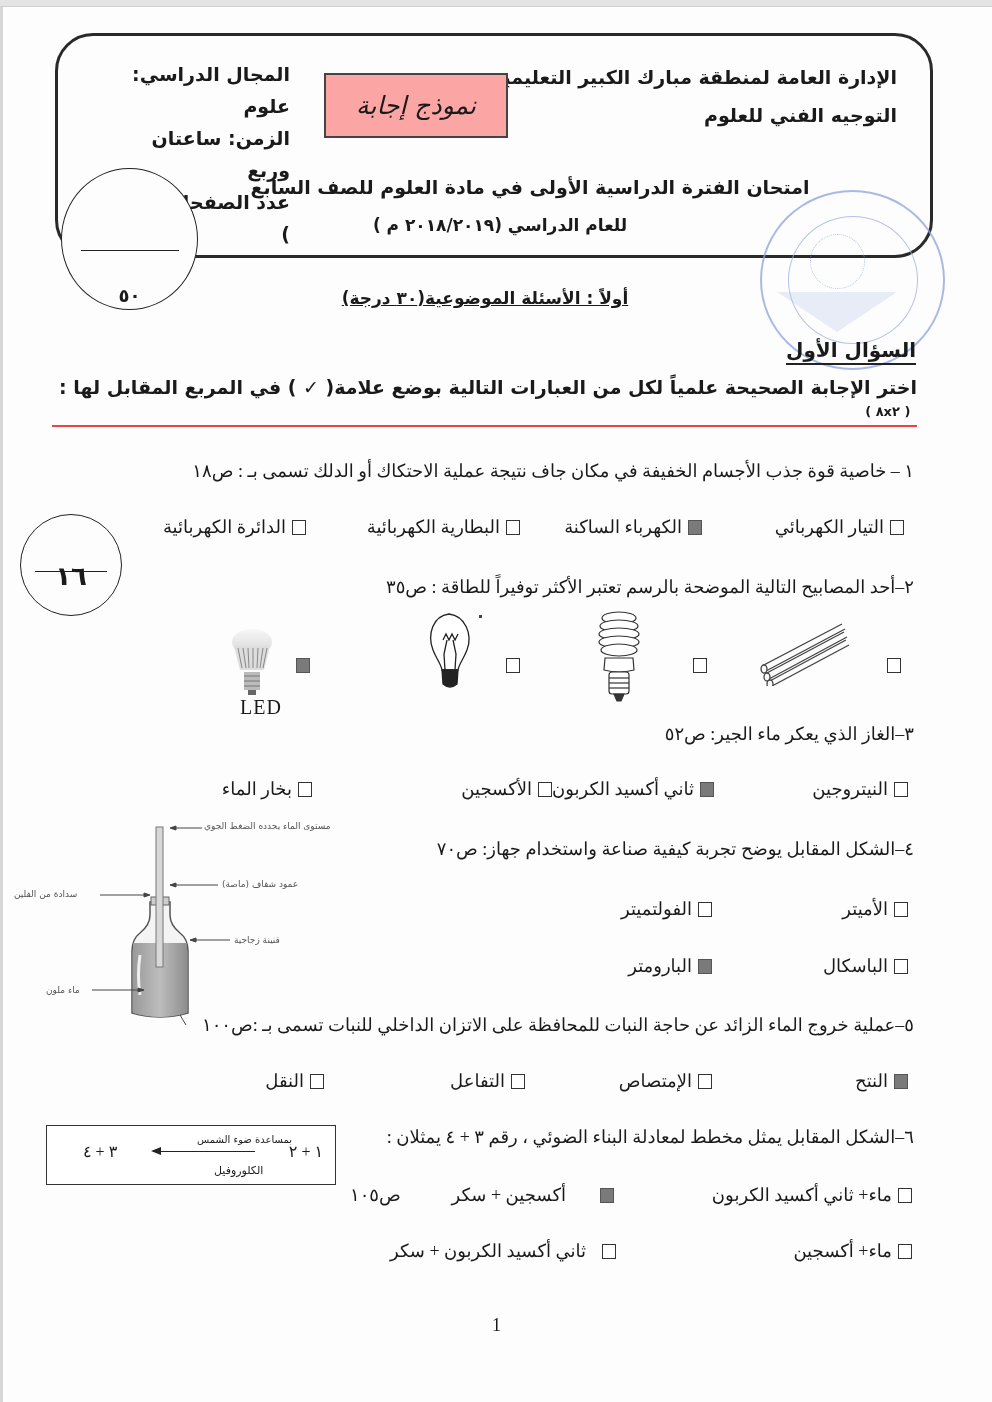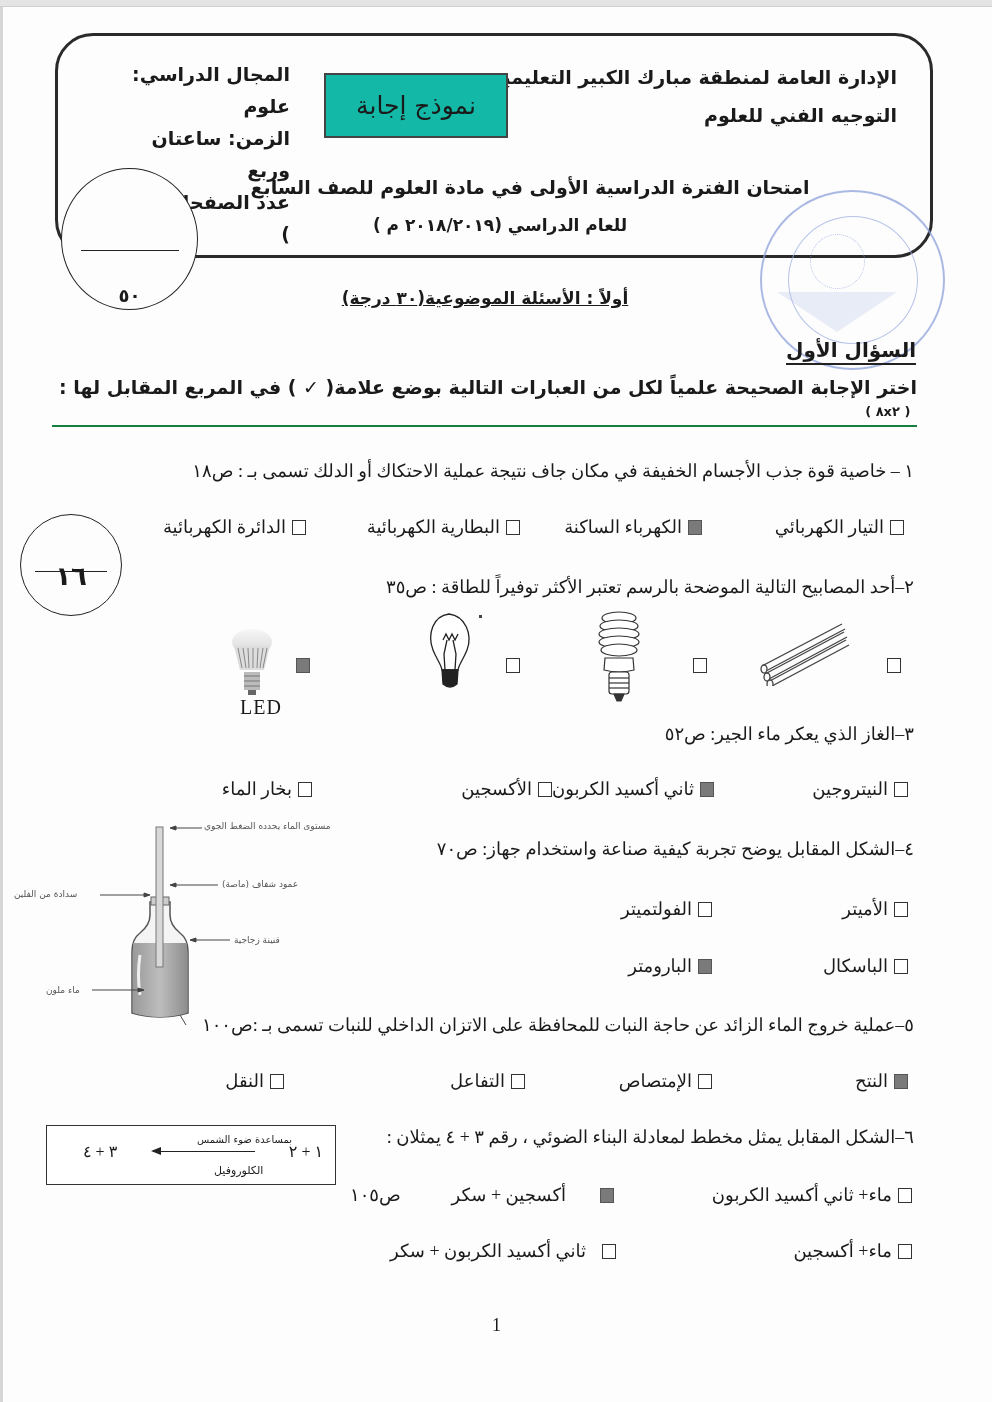--- a/index.html
+++ b/index.html
@@ -7,36 +7,36 @@
   body { position: relative; font-family: "DejaVu Sans", sans-serif; color: #1a1a1a; }
   .page-edge-top { position: absolute; left: 0; top: 0; width: 992px; height: 7px; background: #e4e4e4; border-bottom: 1px solid #cfcfcf; }
   .page-edge-left { position: absolute; left: 0; top: 7px; width: 3px; height: 1395px; background: #d6d6d6; }
 
   .abs { position: absolute; }
 
   
   .header-frame { position: absolute; left: 55px; top: 33px; width: 878px; height: 225px; border: 3px solid #2a2a2a; border-radius: 38px; background: transparent; }
   .header-right { position: absolute; right: 95px; top: 58px; text-align: right; direction: rtl; font-weight: bold; font-size: 19px; line-height: 38px; }
   .header-left { position: absolute; left: 110px; top: 58px; text-align: right; direction: rtl; font-weight: bold; font-size: 19px; line-height: 32px; width: 180px; }
-  .answer-box { position: absolute; left: 324px; top: 73px; width: 184px; height: 65px; border: 2px solid #444; background: #14b8a6; display: flex; align-items: center; justify-content: center; font-size: 25px; direction: rtl; }
+  .answer-box { position: absolute; left: 324px; top: 73px; width: 184px; height: 65px; border: 2px solid #444; background: #fca5a5; display: flex; align-items: center; justify-content: center; font-size: 25px; direction: rtl; font-style: italic; }
   .exam-title { position: absolute; left: 250px; top: 176px; width: 560px; text-align: center; direction: rtl; font-weight: bold; font-size: 19px; }
   .exam-year { position: absolute; left: 250px; top: 215px; width: 500px; text-align: center; direction: rtl; font-weight: bold; font-size: 17px; }
 
   .score-circle-top { position: absolute; left: 61px; top: 168px; width: 137px; height: 142px; border: 1.5px solid #222; border-radius: 50%; background: #fdfdfd; }
   .score-circle-top .line { position: absolute; left: 19px; top: 81px; width: 98px; border-top: 1.5px solid #222; }
   .score-circle-top .val { position: absolute; left: 0; width: 100%; top: 116px; text-align: center; font-weight: bold; font-size: 18px; }
 
   .stamp { position: absolute; left: 760px; top: 190px; width: 185px; height: 180px; border: 2px solid #8fa2dc; border-radius: 50%; opacity: .75; }
   .stamp .inner { position: absolute; left: 26px; top: 24px; width: 130px; height: 128px; border: 1.5px solid #9fb0e2; border-radius: 50%; }
   .stamp .core { position: absolute; left: 48px; top: 42px; width: 55px; height: 55px; border: 1.5px dotted #9fb0e2; border-radius: 50%; }
   .stamp .tri { position: absolute; left: 15px; top: 100px; width: 0; height: 0; border-left: 60px solid transparent; border-right: 60px solid transparent; border-top: 40px solid rgba(143,162,220,.25); }
 
   .section-title { position: absolute; left: 340px; top: 288px; width: 290px; text-align: center; direction: rtl; font-size: 17px; font-weight: bold; text-decoration: underline; }
   .q1-title { position: absolute; right: 76px; top: 338px; direction: rtl; font-weight: bold; font-size: 20px; border-bottom: 2px solid #222; padding-bottom: 1px; }
-  .instructions { position: absolute; left: 52px; top: 376px; width: 865px; direction: rtl; text-align: right; font-weight: bold; font-size: 19px; border-bottom: 2px solid #15803d; padding-bottom: 5px; }
+  .instructions { position: absolute; left: 52px; top: 376px; width: 865px; direction: rtl; text-align: right; font-weight: bold; font-size: 19px; border-bottom: 2px solid #ef4444; padding-bottom: 5px; }
   .instructions .marks { font-size: 13px; font-weight: bold; }
 
   .q-text { position: absolute; direction: rtl; text-align: right; font-family: "Liberation Serif", serif; font-size: 18px; }
   .opt { position: absolute; direction: rtl; display: flex; align-items: center; gap: 6px; font-family: "Liberation Serif", serif; font-size: 18px; white-space: nowrap; }
   .cb { display: inline-block; width: 14px; height: 15px; border: 1px solid #333; background: #fff; flex: none; }
   .cb.checked { background: #7a7a7a; border-color: #555; }
 
   .mark-circle { position: absolute; left: 20px; top: 514px; width: 102px; height: 102px; border: 1.5px solid #222; border-radius: 50%; }
   .mark-circle .line { position: absolute; left: 14px; top: 56px; width: 72px; border-top: 1.5px solid #222; }
   .mark-circle .val { position: absolute; left: 0; width: 100%; top: 46px; text-align: center; font-weight: bold; font-size: 26px; }
@@ -275,21 +275,21 @@
     <span>النتح</span>
 </div>
 <div class="opt" style="right:280px; top:1070px;">
   <span class="cb"></span>
     <span>الإمتصاص</span>
 </div>
 <div class="opt" style="right:467px; top:1070px;">
   <span class="cb"></span>
     <span>التفاعل</span>
 </div>
-<div class="opt" style="right:708px; top:1070px;text-align:center;">
+<div class="opt" style="right:668px; top:1070px;text-align:center;">
   <span class="cb"></span>
     <span>النقل</span>
 </div>
 
 <div class="photo-box">
   <span class="nums-left">٣ + ٤</span>
   <span class="top-lbl">بمساعدة ضوء الشمس</span>
   <span class="arrow"></span>
   <span class="bot-lbl">الكلوروفيل</span>
   <span class="nums-right">١ + ٢</span>

